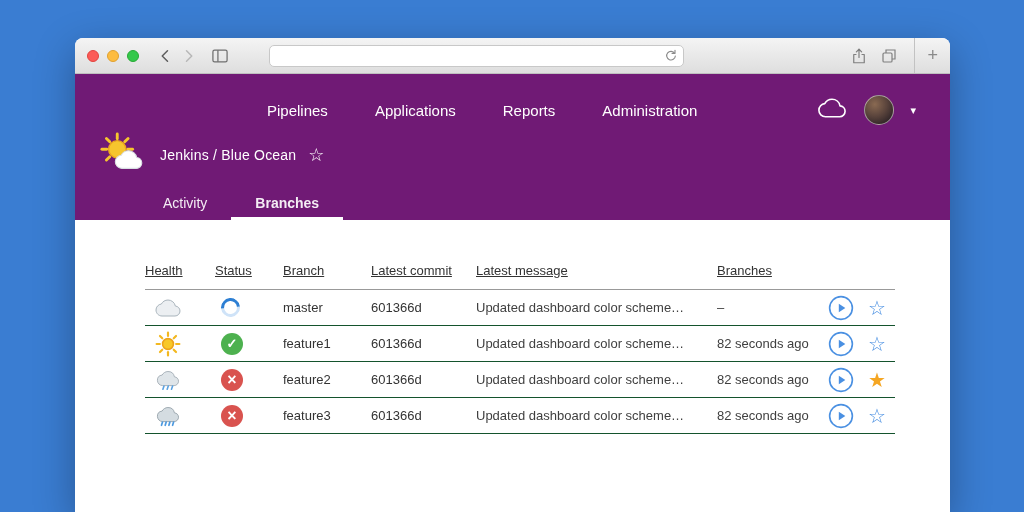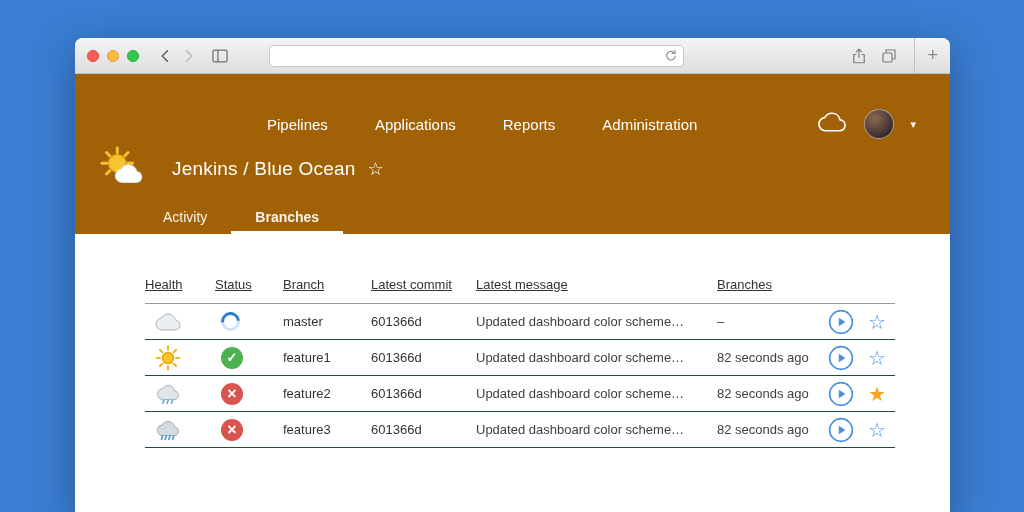--- a/index.html
+++ b/index.html
@@ -46,36 +46,36 @@
   .chrome-right { display:flex; align-items:center; margin-left:auto; height:100%; }
   .chrome-right .nav-btn { width:30px; }
   .newtab {
     height:100%; display:flex; align-items:center; padding:0 12px;
     border-left:1px solid #c2c2c2; margin-left:10px;
     background:none; border-top:none; border-right:none; border-bottom:none;
     font-size:18px; color:#8a8a8a; cursor:pointer;
   }
 
   
-  .app-header { background:#a16207; color:#fff; padding-top:32px; flex:0 0 auto; }
+  .app-header { background:#701a75; color:#fff; padding-top:18px; flex:0 0 auto; }
   .main-nav { display:flex; align-items:center; height:36px; padding-left:192px; }
   .main-nav a {
     color:#fff; text-decoration:none; font-size:15px; margin-right:47px; cursor:pointer;
   }
   .header-right { margin-left:auto; display:flex; align-items:center; margin-right:34px; gap:16px; }
   .avatar {
     width:30px; height:30px; border-radius:50%;
     background:radial-gradient(circle at 35% 30%, #8a6a52 0%, #5a443c 45%, #241c22 90%);
     border:1px solid rgba(255,255,255,.5); cursor:pointer;
   }
   .caret { font-size:11px; color:#fff; cursor:pointer; }
 
   .title-row { display:flex; align-items:center; margin:4px 0 0 25px; }
   .big-weather { width:46px; height:46px; }
-  .page-title { font-size:19px; font-weight:400; margin-left:26px; letter-spacing:.2px; }
+  .page-title { font-size:14px; font-weight:400; margin-left:14px; letter-spacing:.2px; }
   .title-star { background:none; border:none; color:#fff; font-size:18px; margin-left:12px; cursor:pointer; line-height:1; }
 
   .tab-row { display:flex; margin:10px 0 0 64px;align-items:flex-end; }
   .tab {
     padding:0 24px; height:32px; line-height:30px; font-size:14px;
     color:rgba(255,255,255,.92); cursor:pointer; border-bottom:3px solid transparent;
   }
   .tab.active { font-weight:bold; border-bottom-color:#fff; }
 
   

